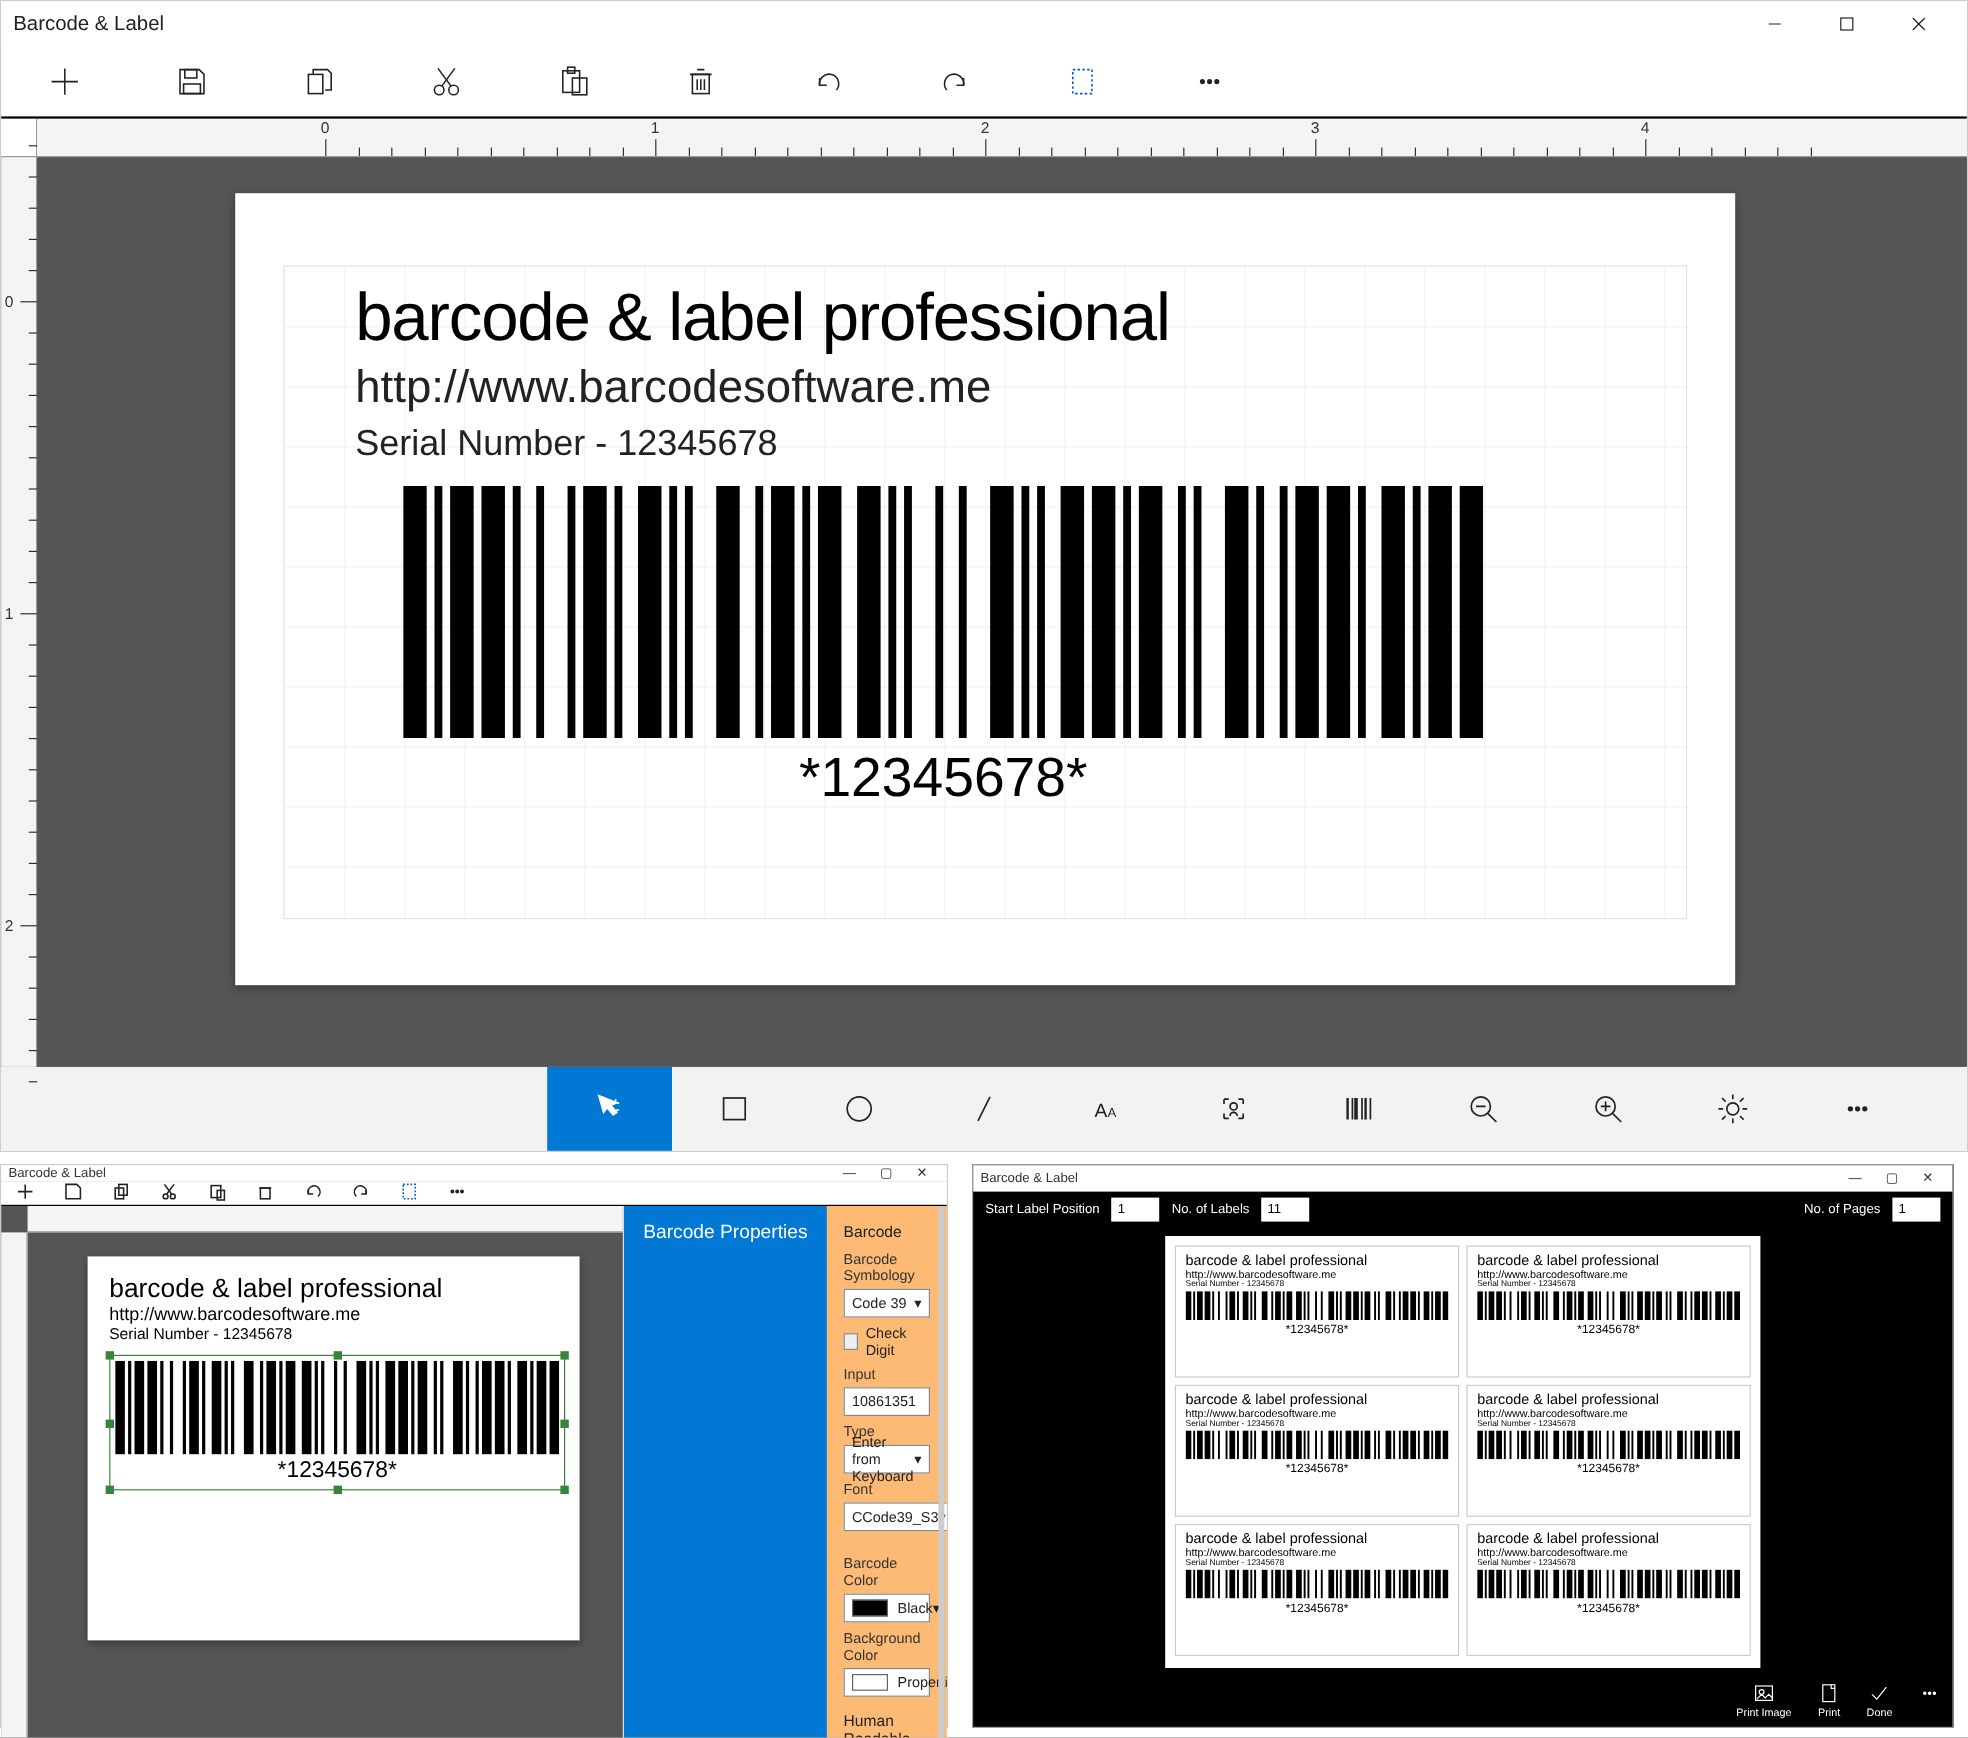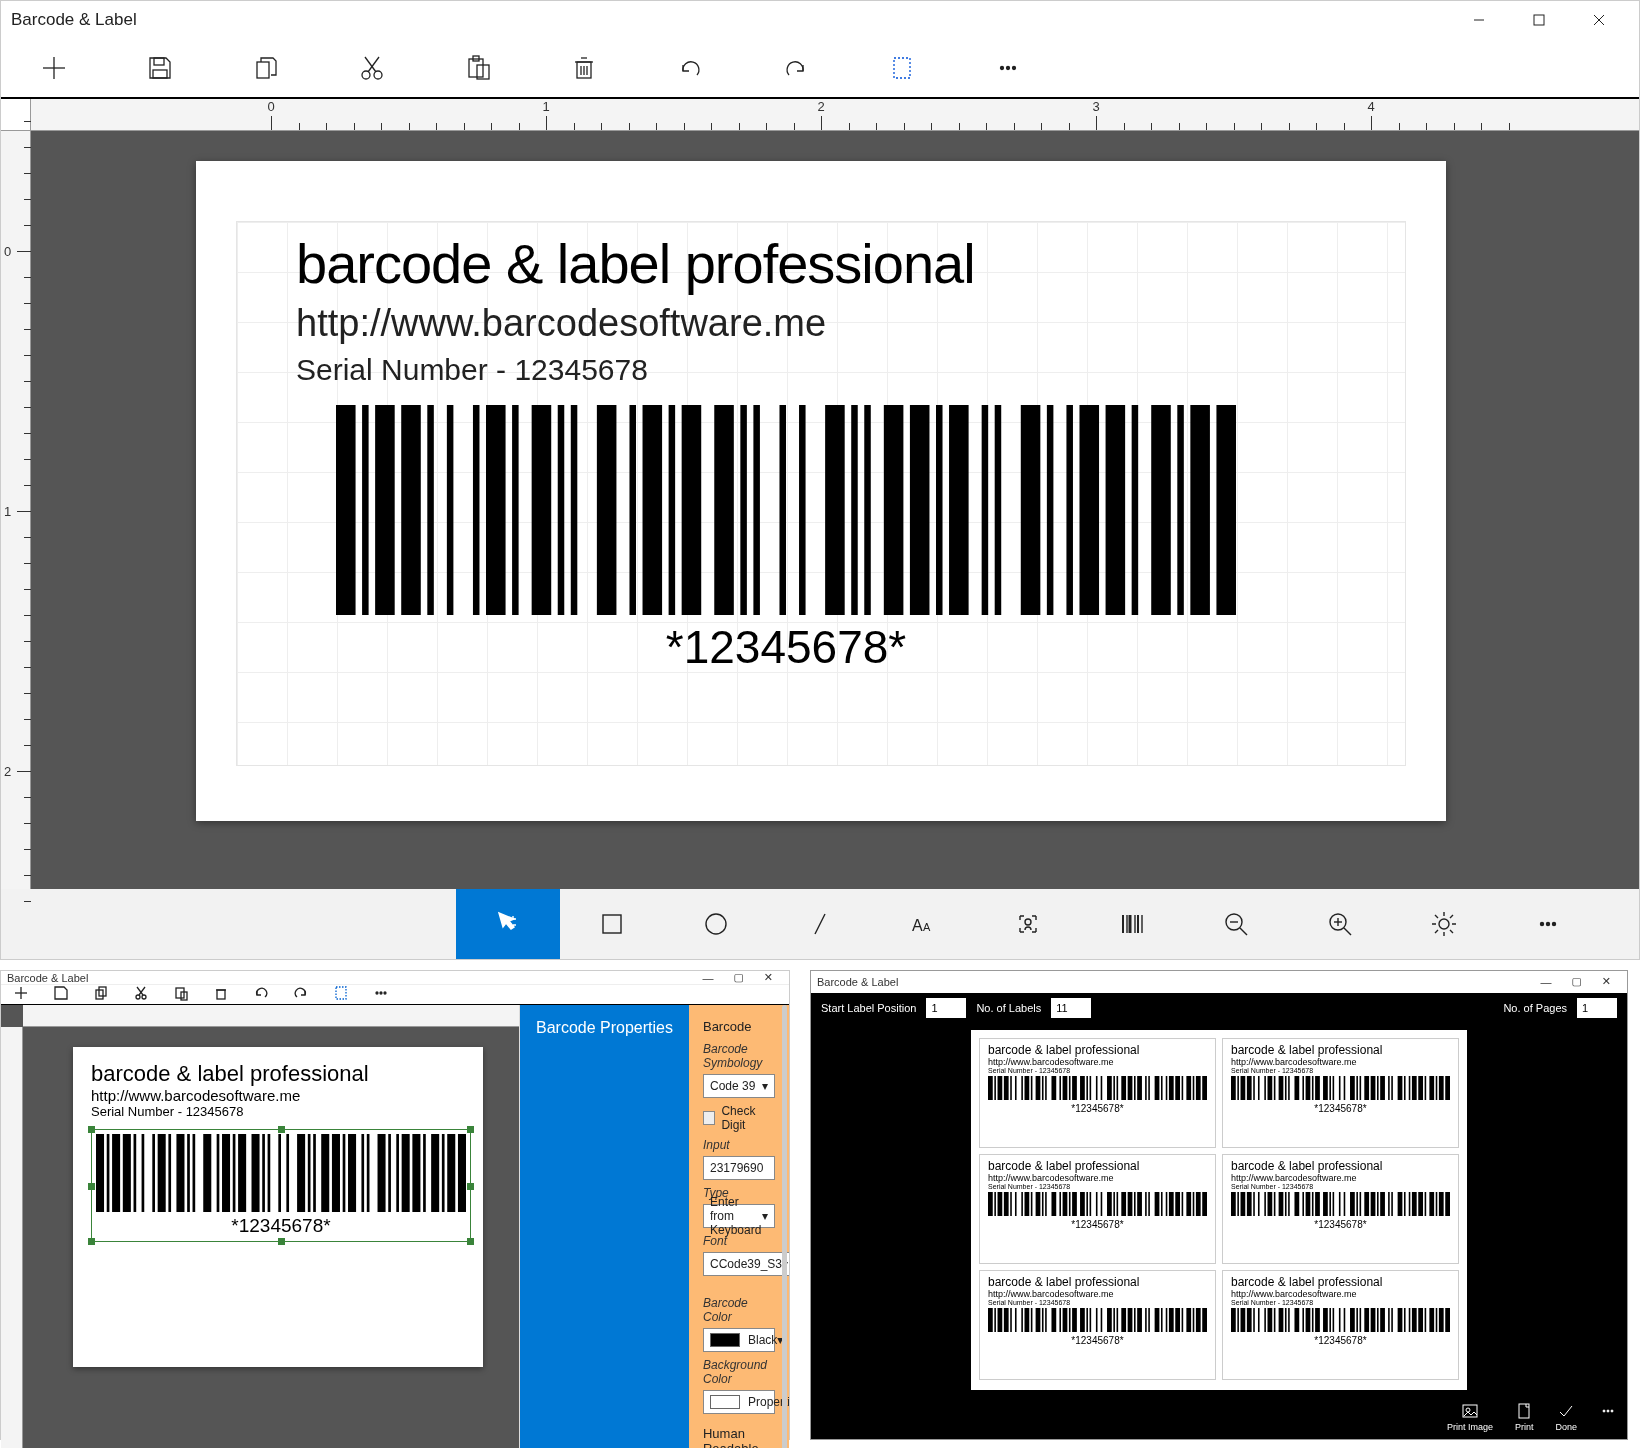--- a/index.html
+++ b/index.html
@@ -71,21 +71,21 @@
   .bl-bottombar .bb.active { background: #0078d4; }
   .bl-bottombar .bb.active svg { stroke: #fff; }
   .bl-bottombar svg { width: 15px; height: 15px; stroke: #333; fill: none; }
 
   
   .props { width: 270px; border-left: 1px solid #ddd; display: flex; flex-direction: row; background: #fdba74; }
   .props-head { background: #0078d4; color: #fff; padding: 14px 16px; font-size: 16px; }
   .props-body { flex: 1; padding: 10px 14px; font-size: 12px; color: #222; overflow: hidden; position: relative; }
   .props-body::after { content: ""; position: absolute; right: 2px; top: 0; bottom: 0; width: 5px; background: #ccc; border-radius: 3px; }
   .pf-section { font-size: 13px; margin: 4px 0 8px; }
-  .pf-label { font-size: 12px; color: #333; margin: 6px 0 4px; font-style: italic; }
+  .pf-label { font-size: 12px; color: #333; margin: 6px 0 4px; }
   .pf-select, .pf-input { width: 100%; height: 24px; border: 1px solid #888; background: #fff; font-size: 12px; padding: 0 6px; display: flex; align-items: center; justify-content: space-between; }
   .pf-row { display: flex; gap: 10px; }
   .pf-check { display: flex; align-items: center; gap: 6px; margin: 6px 0; }
   .pf-check .box { width: 14px; height: 14px; border: 1px solid #888; background: #eee; }
   .color-sw { width: 30px; height: 14px; background: #000; border: 1px solid #666; }
   .color-sw.trans { background: #fff; }
 
   
   .br-win { position: absolute; left: 810px; top: 970px; width: 818px; height: 470px; border: 1px solid #999; background: #000; color: #fff; display: flex; flex-direction: column; }
   .br-titlebar { height: 24px; background: #fff; color: #333; display: flex; align-items: center; padding: 0 6px; font-size: 11px; }
@@ -549,21 +549,21 @@
         <div class="pf-select">
             <span>Code 39</span>
             <span>▾</span>
           </div>
         <div class="pf-check">
             <div class="box"></div>
             <span>Check Digit</span>
           </div>
         <div class="pf-label">Input</div>
         <div class="pf-input">
-            <span>23179690</span>
+            <span>10861351</span>
           </div>
         <div class="pf-label">Type</div>
         <div class="pf-select">
             <span>Enter from Keyboard</span>
             <span>▾</span>
           </div>
         <div class="pf-row">
           <div style="flex:2">
             <div class="pf-label">Font</div>
             <div class="pf-select">

